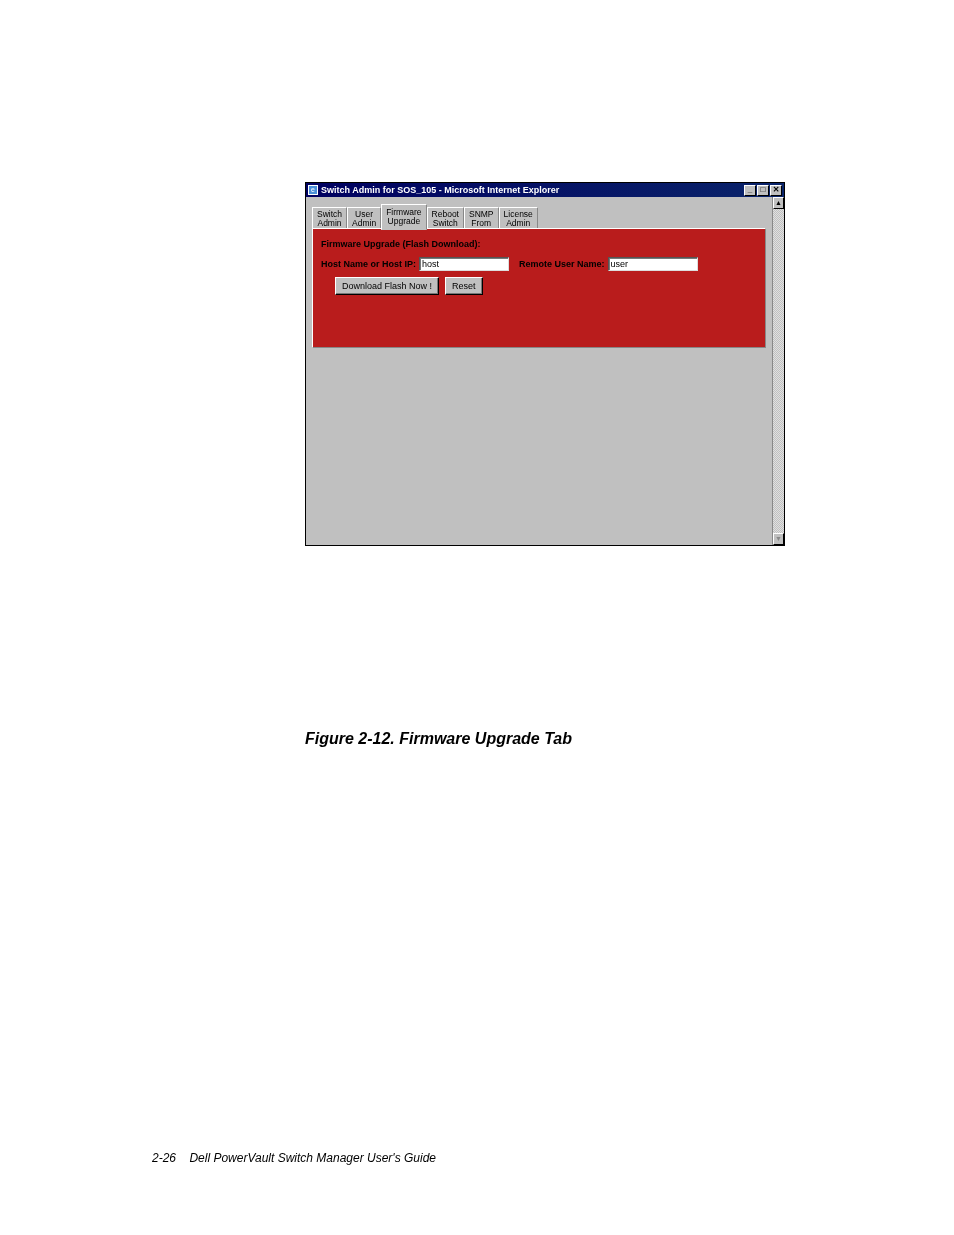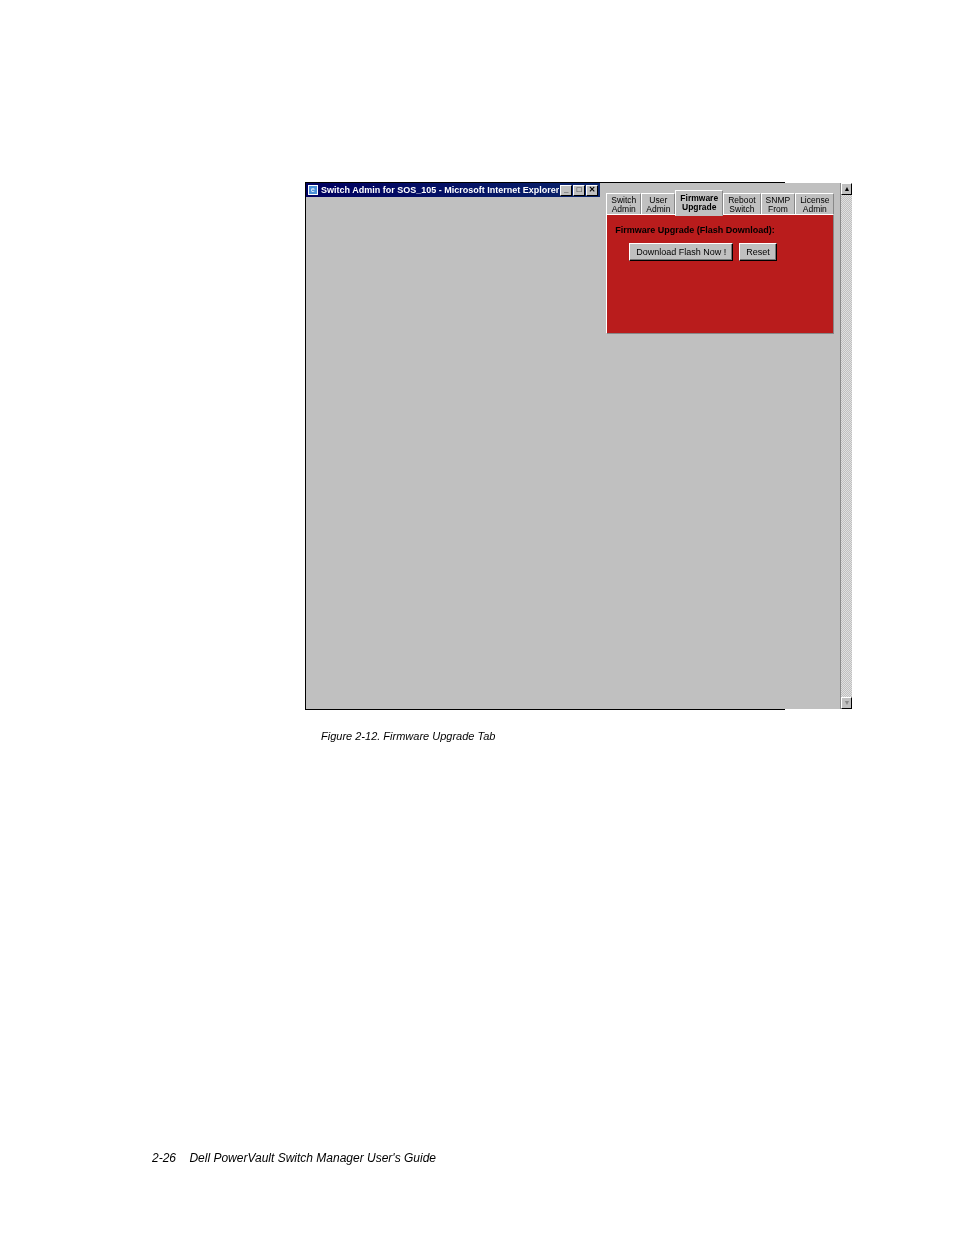--- a/index.html
+++ b/index.html
@@ -13,25 +13,25 @@
   }
   .page {
     position: absolute;
     left: 0; top: 0; width: 954px; height: 1235px;
   }
   .window {
     position: absolute;
     left: 305px;
     top: 182px;
     width: 480px;
-    height: 528px;
-    border: 1px solid #000;
-    background: #c0c0c0;
-    display: flex;
-    flex-direction: row;
+    height: 364px;
+    border: 1px solid #000;
+    background: #c0c0c0;
+    display: flex;
+    flex-direction: column;
     font-family: "MS Sans Serif", Tahoma, Arial, sans-serif;
     font-size: 9px;
   }
   .titlebar {
     height: 14px;
     background: linear-gradient(to right, #000060, #0a246a);
     color: #fff;
     display: flex;
     align-items: center;
     padding: 0 2px;
@@ -125,21 +125,21 @@
     text-align: center;
     margin-right: 0;
     position: relative;
     height: 22px;
     display: flex;
     align-items: center;
     color: #000;
   }
   .tab.active {
     height: 26px;
-    font-weight: bold;
+    font-weight: normal;
     z-index: 2;
     background: #c0c0c0;
     border-bottom: 1px solid #c0c0c0;
     margin-bottom: -1px;
   }
   .tab-panel {
     border: 1px solid #888;
     border-top-color: #fff;
     border-left-color: #fff;
     background: #b91c1c;
@@ -195,25 +195,24 @@
     padding: 2px 6px;
     height: 18px;
     font-family: inherit;
     color: #000;
   }
   .figure-caption {
     position: absolute;
     left: 305px;
     top: 730px;
     font-family: Arial, Helvetica, sans-serif;
-    font-size: 11px;
-    font-weight: normal;
+    font-size: 16px;
+    font-weight: bold;
     font-style: italic;
     color: #000;
-    margin-left: 16px;
   }
   .footer {
     position: absolute;
     left: 152px;
     top: 1151px;
     font-family: Arial, Helvetica, sans-serif;
     font-size: 12px;
     font-style: italic;
     color: #000;
   }
@@ -249,20 +248,27 @@
 Switch</div>
           <div class="tab" style="white-space:pre-line;">SNMP
 From</div>
           <div class="tab" style="white-space:pre-line;">License
 Admin</div>
         </div>
 
         <div class="tab-panel">
           <div class="panel-title">Firmware Upgrade (Flash Download):</div>
 
+          <div class="row">
+            <span class="field-label">Host Name or Host IP:</span>
+            <input class="text-input" style="width: 90px;" value="host">
+            <span style="width:10px;"></span>
+            <span class="field-label">Remote User Name:</span>
+            <input class="text-input" style="width: 90px;" value="user">
+          </div>
 
 
           <div class="btn-row">
             <button class="win95-btn">Download Flash Now !</button>
             <button class="win95-btn">Reset</button>
           </div>
         </div>
 
       </div>
 

